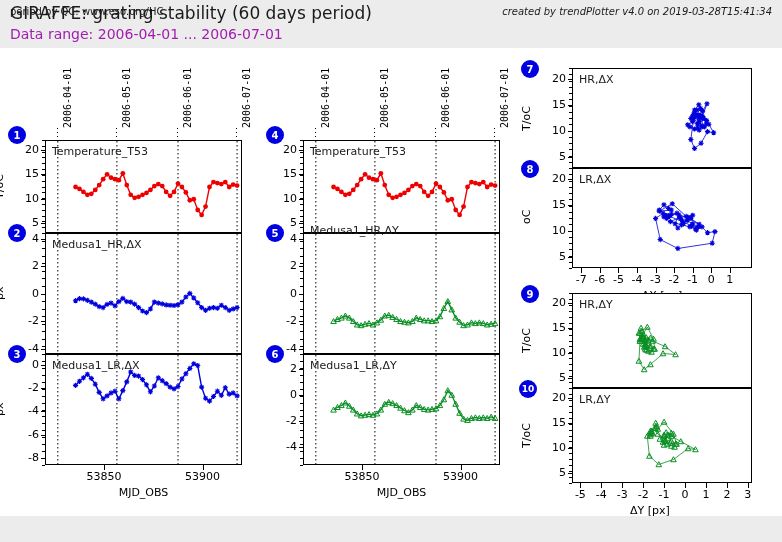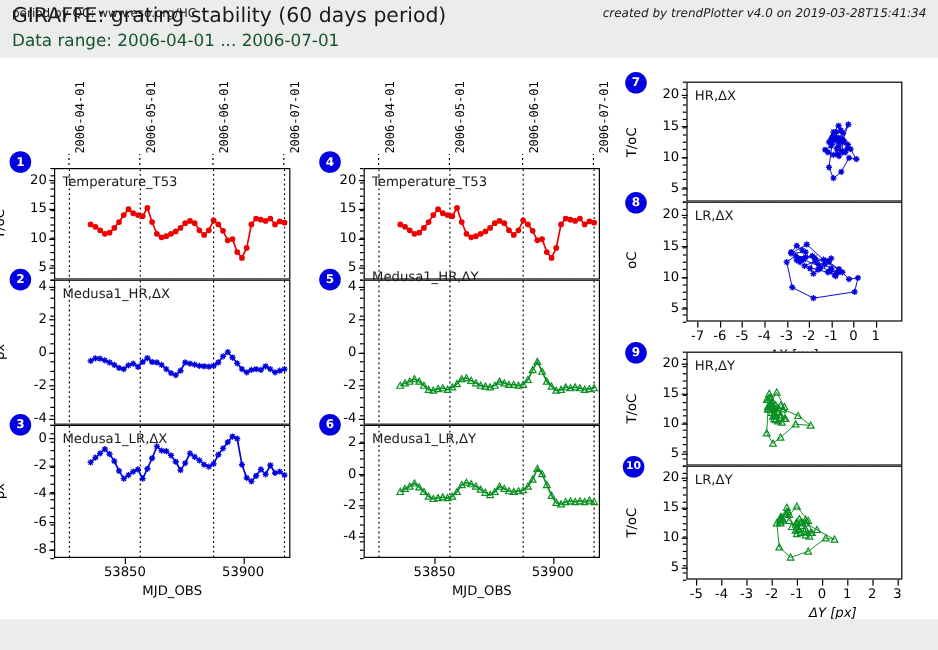--- a/index.html
+++ b/index.html
@@ -11,21 +11,21 @@
   }
   .header{
     position:absolute;left:0;top:0;width:782px;height:48px;
     background:#ececec;
   }
   .title{
     position:absolute;left:10px;top:3px;font-size:17px;color:#1a1a1a;
     white-space:nowrap;
   }
   .subtitle{
-    position:absolute;left:10px;top:26px;font-size:14px;color:#14532d;
+    position:absolute;left:10px;top:26px;font-size:14px;color:#a21caf;
     white-space:nowrap;
   }
   .footer{
     position:absolute;left:0;top:516px;width:782px;height:26px;
     background:#ececec;
   }
   .footer-left{position:absolute;left:10px;top:6px;font-size:10px;color:#1a1a1a;white-space:nowrap;}
   .footer-right{position:absolute;right:10px;top:6px;font-size:10px;color:#1a1a1a;white-space:nowrap;font-style:italic;}
 
   .badge{
@@ -922,21 +922,21 @@
     <div class="xtick" style="left: 639.093px; top: 488px; width: 50px;">-1</div>
     <div style="position: absolute; left: 664.093px; top: 483px; width: 1px; height: 5px; background: rgb(0, 0, 0);"></div>
     <div class="xtick" style="left: 660.023px; top: 488px; width: 50px;">0</div>
     <div style="position: absolute; left: 685.023px; top: 483px; width: 1px; height: 5px; background: rgb(0, 0, 0);"></div>
     <div class="xtick" style="left: 680.953px; top: 488px; width: 50px;">1</div>
     <div style="position: absolute; left: 705.953px; top: 483px; width: 1px; height: 5px; background: rgb(0, 0, 0);"></div>
     <div class="xtick" style="left: 701.884px; top: 488px; width: 50px;">2</div>
     <div style="position: absolute; left: 726.884px; top: 483px; width: 1px; height: 5px; background: rgb(0, 0, 0);"></div>
     <div class="xtick" style="left: 722.814px; top: 488px; width: 50px;">3</div>
     <div style="position: absolute; left: 747.814px; top: 483px; width: 1px; height: 5px; background: rgb(0, 0, 0);"></div>
-    <div class="xlabel" style="left: 634px; top: 504px; width: 120px; font-style: italic;">ΔY [px]</div>
+    <div class="xlabel" style="left: 590px; top: 504px; width: 120px;">ΔY [px]</div>
     <div class="badge two-digit" style="left: 519px; top: 380px;">10</div>
     <div class="datelab" style="left: 61.82px; top: 128px;">2006-04-01</div>
     <div style="position: absolute; left: 56.82px; top: 128px; width: 1px; height: 12px; background: repeating-linear-gradient(rgb(0, 0, 0) 0px, rgb(0, 0, 0) 1.5px, transparent 1.5px, transparent 4px);"></div>
     <div class="datelab" style="left: 120.92px; top: 128px;">2006-05-01</div>
     <div style="position: absolute; left: 115.92px; top: 128px; width: 1px; height: 12px; background: repeating-linear-gradient(rgb(0, 0, 0) 0px, rgb(0, 0, 0) 1.5px, transparent 1.5px, transparent 4px);"></div>
     <div class="datelab" style="left: 181.99px; top: 128px;">2006-06-01</div>
     <div style="position: absolute; left: 176.99px; top: 128px; width: 1px; height: 12px; background: repeating-linear-gradient(rgb(0, 0, 0) 0px, rgb(0, 0, 0) 1.5px, transparent 1.5px, transparent 4px);"></div>
     <div class="datelab" style="left: 241.09px; top: 128px;">2006-07-01</div>
     <div style="position: absolute; left: 236.09px; top: 128px; width: 1px; height: 12px; background: repeating-linear-gradient(rgb(0, 0, 0) 0px, rgb(0, 0, 0) 1.5px, transparent 1.5px, transparent 4px);"></div>
     <div class="datelab" style="left: 319.82px; top: 128px;">2006-04-01</div>

